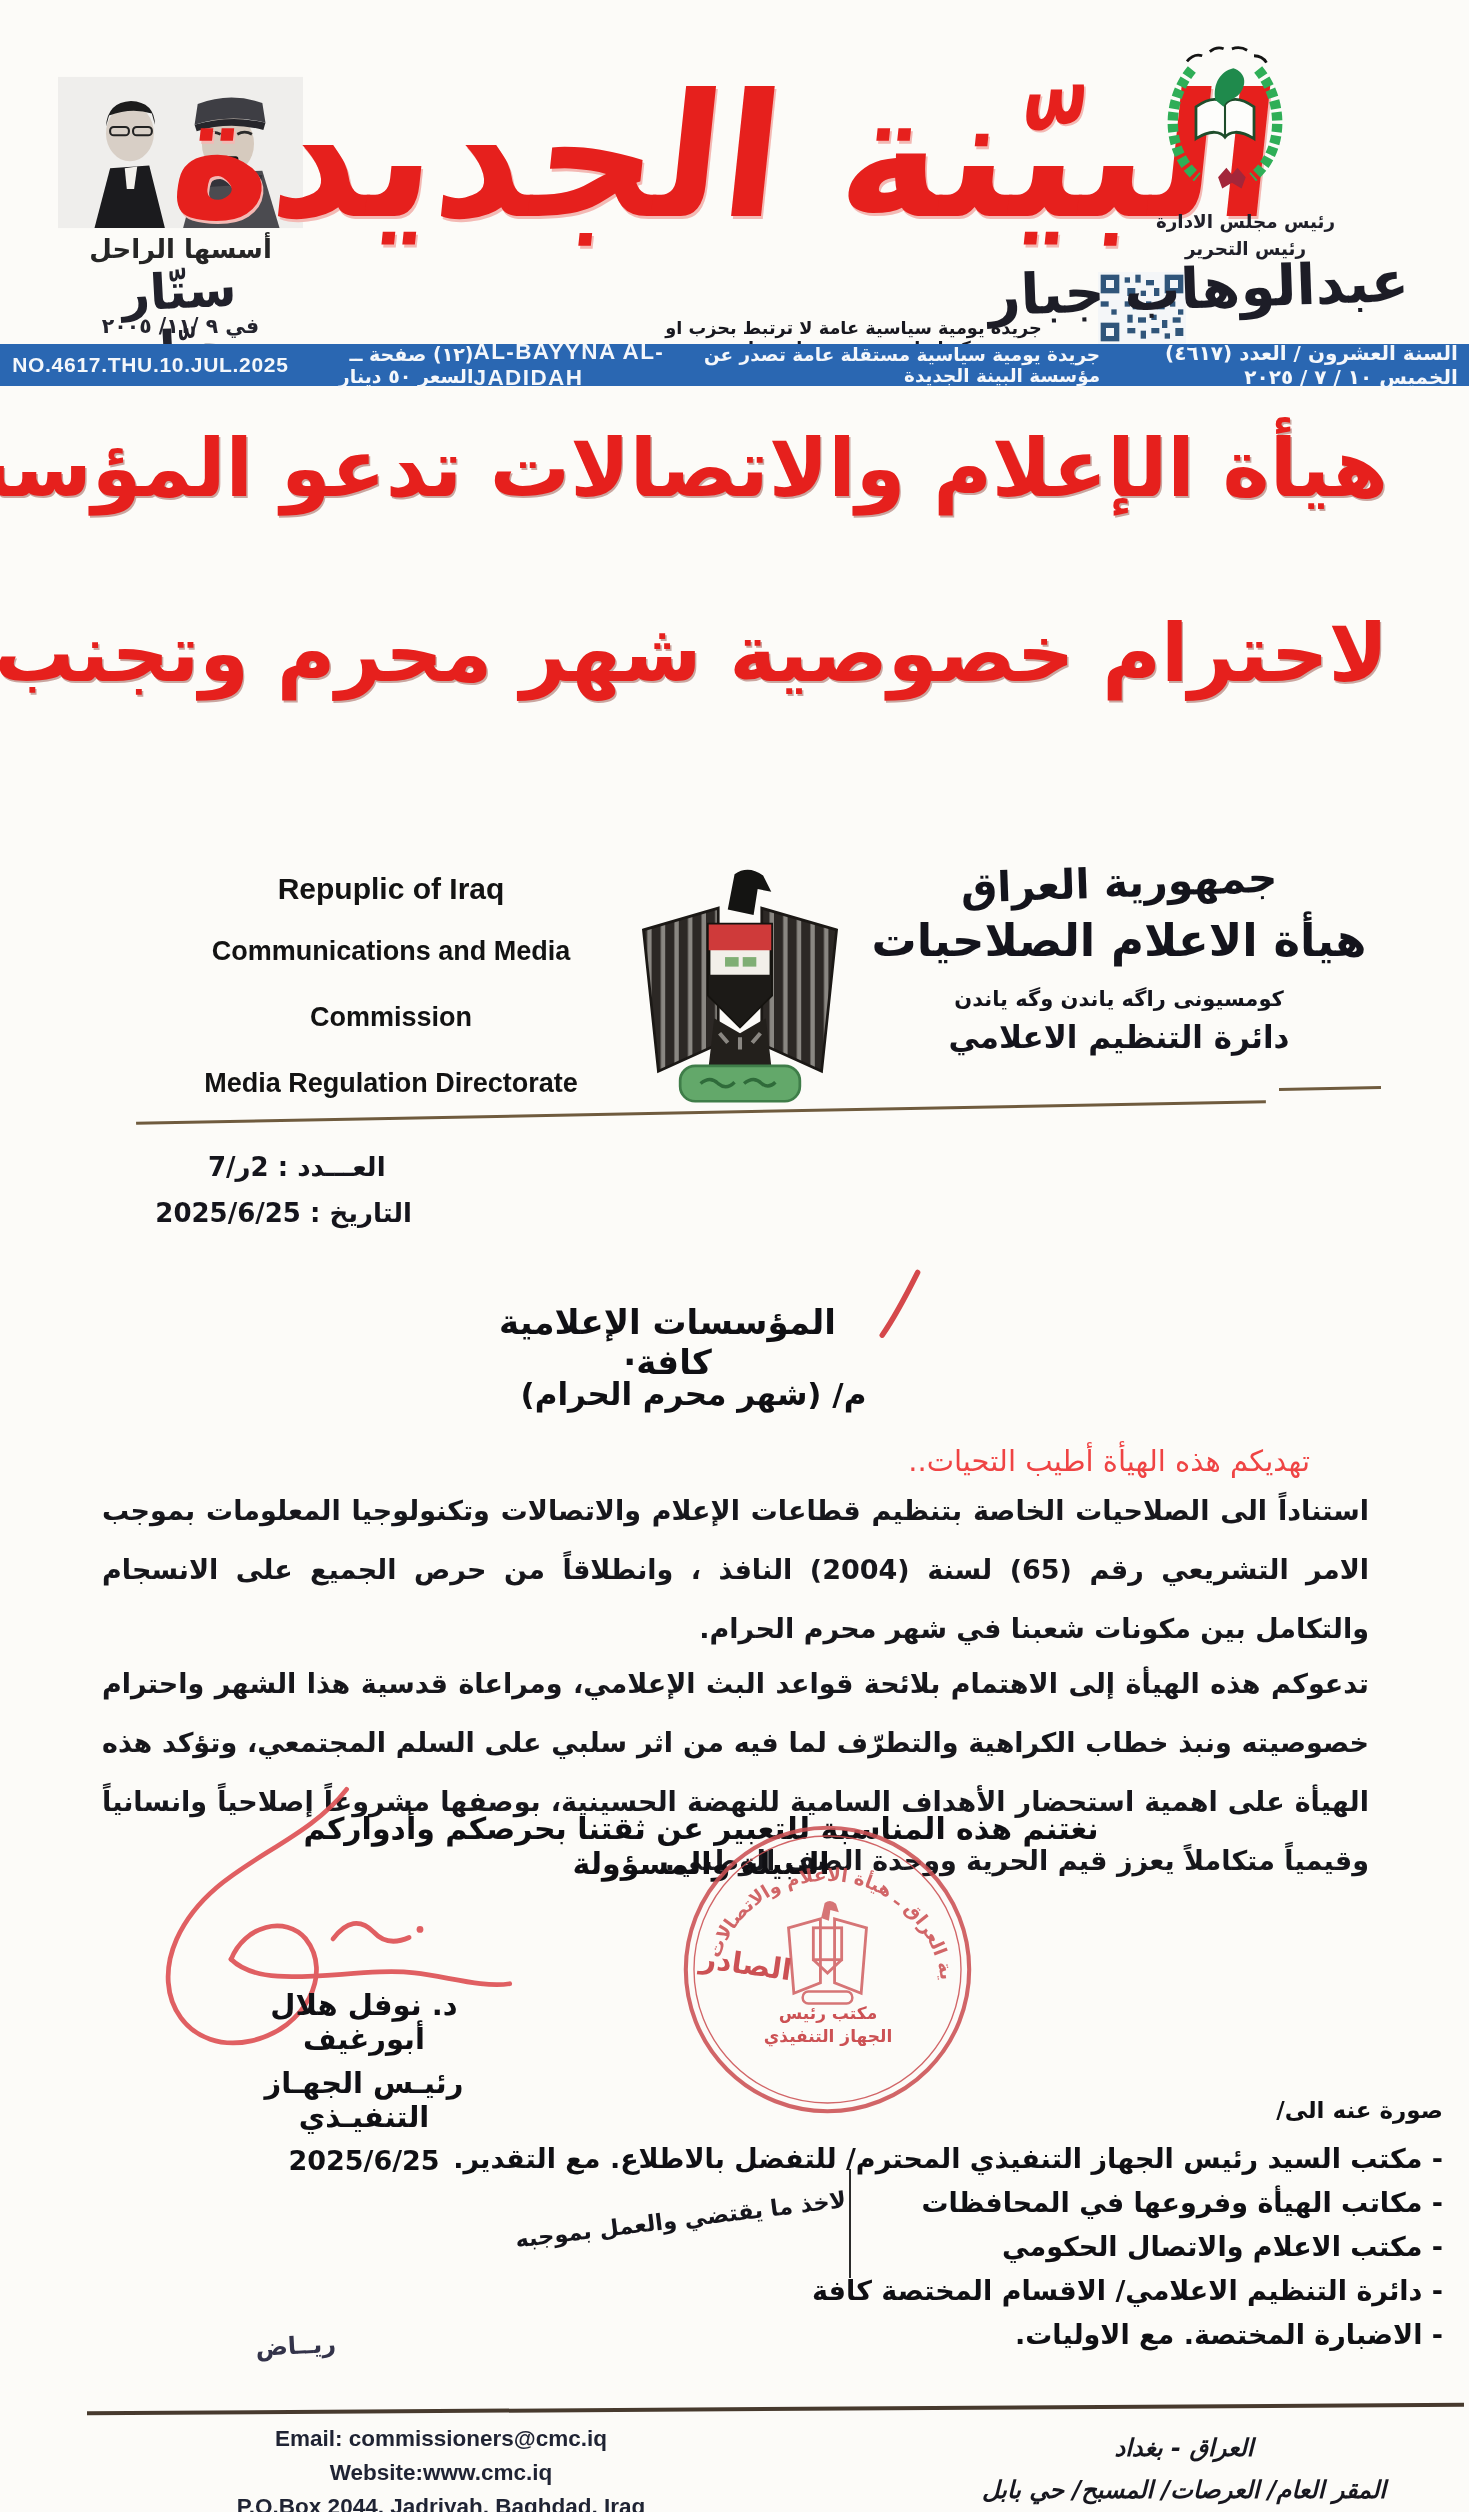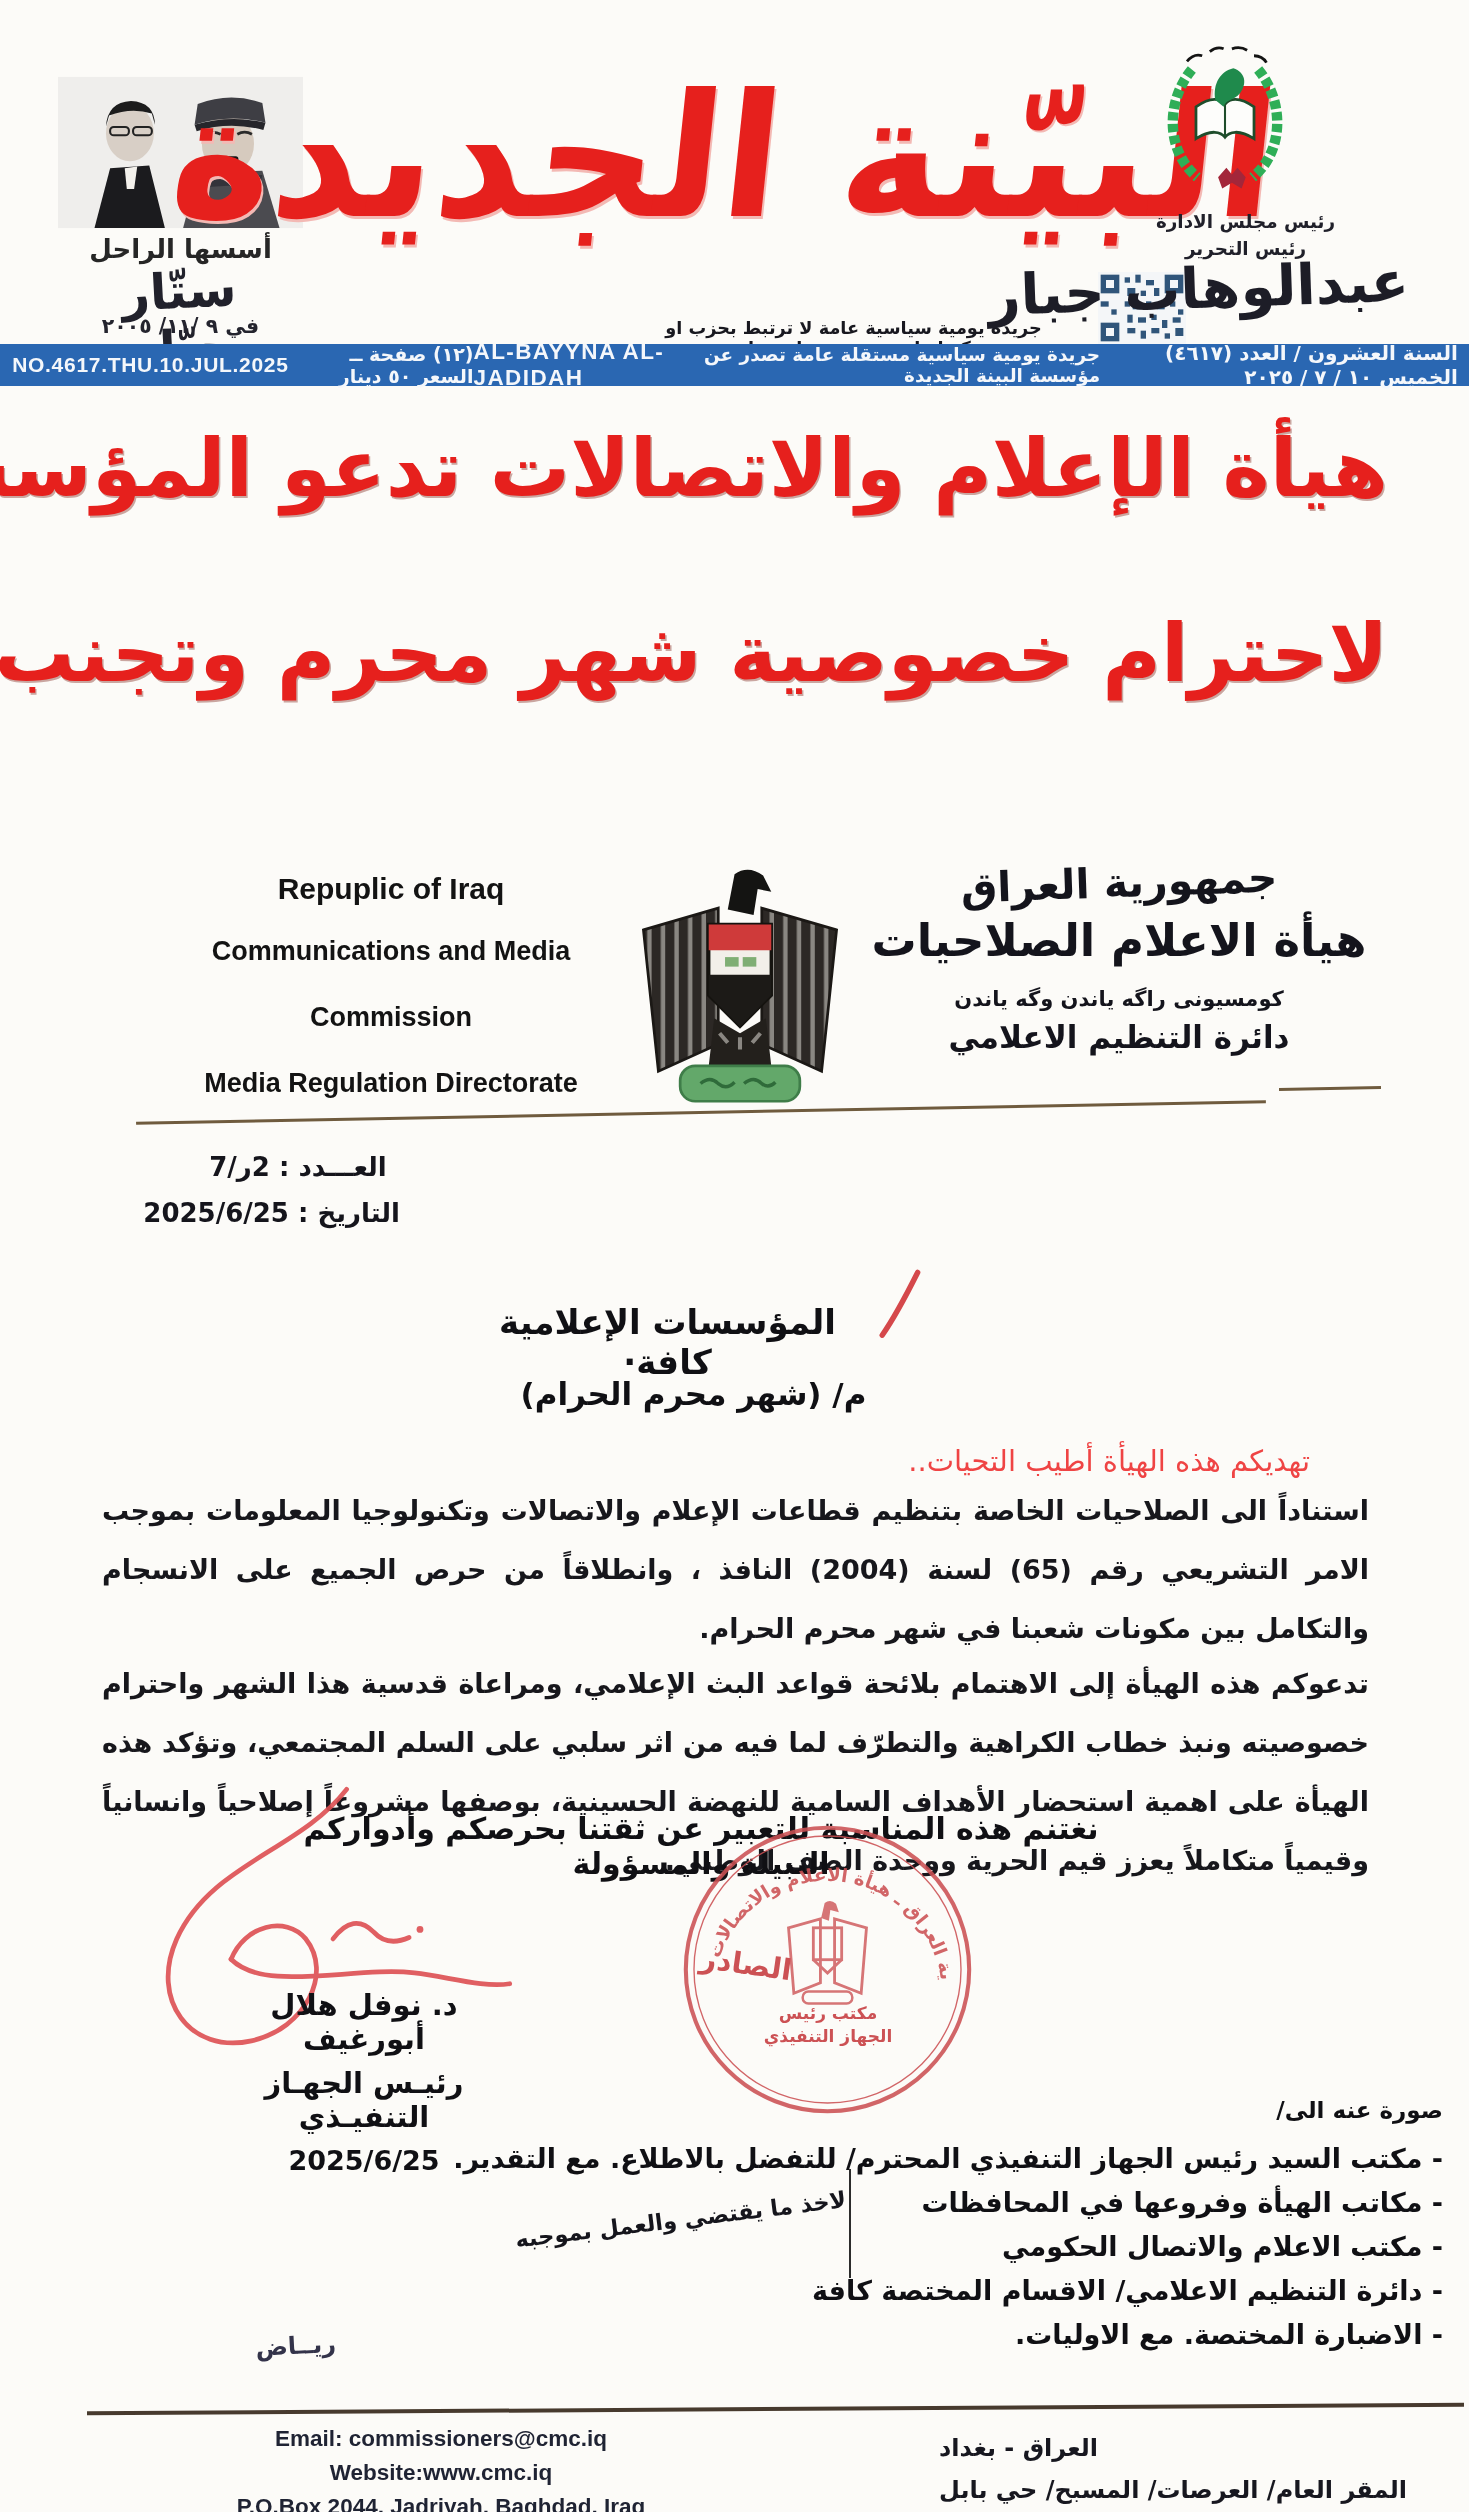--- a/index.html
+++ b/index.html
@@ -50,21 +50,21 @@
   .emblem{left:638px;top:859px;width:204px;height:271px;}
   .lh-ar{left:847px;top:859px;width:544px;text-align:center;color:#14141c;}
   .lh-ar .a1{font-size:41px;font-weight:900;transform:rotate(-2deg);letter-spacing:-1.4px;}
   .lh-ar .a2{font-size:45px;font-weight:900;margin-top:6.8px;letter-spacing:-1.4px;}
   .lh-ar .a3{font-size:21px;font-weight:900;margin-top:20.4px;}
   .lh-ar .a4{font-size:31px;font-weight:900;margin-top:8.2px;letter-spacing:1.4px;}
   .rule-gold{left:136px;top:1111px;width:1130px;height:3.4px;background:#6f5b3e;transform:rotate(-1.1deg);}
   .rule-gold2{left:1279px;top:1087px;width:102px;height:2.7px;background:#6f5b3e;transform:rotate(-1.1deg);}
 
   
-  .num-block{left:196px;top:1152px;width:204px;text-align:center;color:#15151c;}
+  .num-block{left:208px;top:1152px;width:204px;text-align:left;color:#15151c;}
   .num-block .row{font-size:26px;font-weight:900;margin-bottom:16.3px;white-space:nowrap;}
   .ltr-override{direction:ltr;unicode-bidi:bidi-override;}
   .addressee{left:470px;top:1302px;width:395px;text-align:center;font-size:34px;font-weight:900;color:#101014;}
   .red-check{left:859px;top:1267px;width:75px;height:75px;}
   .subject{left:510px;top:1376px;width:367px;text-align:center;font-size:31px;font-weight:900;color:#101014;}
   .greeting{left:834px;top:1444px;width:476px;text-align:right;font-size:29px;font-weight:400;color:#ef4444;}
   .para{left:102px;width:1267px;font-size:27px;font-weight:700;line-height:59px;text-align:justify;color:#17171c;}
   .para1{top:1481px;}
   .para2{top:1654px;}
   .closing{left:286px;top:1811px;width:830px;text-align:center;font-size:30px;font-weight:900;color:#101014;}
@@ -87,21 +87,21 @@
   .cc .cc-i{font-size:27px;font-weight:700;line-height:44px;white-space:nowrap;}
   .vline{left:849px;top:2169px;width:2px;height:109px;background:#2c2c2c;}
   .sidenote{left:568px;top:2203px;width:279px;text-align:center;font-size:22.5px;font-weight:800;color:#15151c;
             transform:rotate(-7deg);white-space:nowrap;}
   .handnote{left:214px;top:2333px;width:122px;font-size:24px;font-weight:700;color:#33334a;transform:rotate(-3deg);}
 
   
   .foot-rule{left:87px;top:2407px;width:1377px;height:4.1px;background:#473a2e;transform:rotate(-.35deg);}
   .foot-left{left:135px;top:2422px;width:612px;font-family:"Liberation Sans",sans-serif;color:#1f2333;}
   .foot-left div{font-size:22.5px;font-weight:700;line-height:34px;text-align:center;}
-  .foot-right{left:939px;top:2427px;width:490px;text-align:left;color:#17171f;}
+  .foot-right{left:939px;top:2427px;width:490px;text-align:center;color:#17171f;font-style:italic;}
   .foot-right div{font-size:24px;font-weight:800;line-height:42px;}
 </style>
 </head>
 <body>
 
 <div class="page">
 
   <svg class="abs portraits" viewBox="0 0 470 290">
     <rect x="0" y="0" width="470" height="290" fill="#efeeec"></rect>
 

